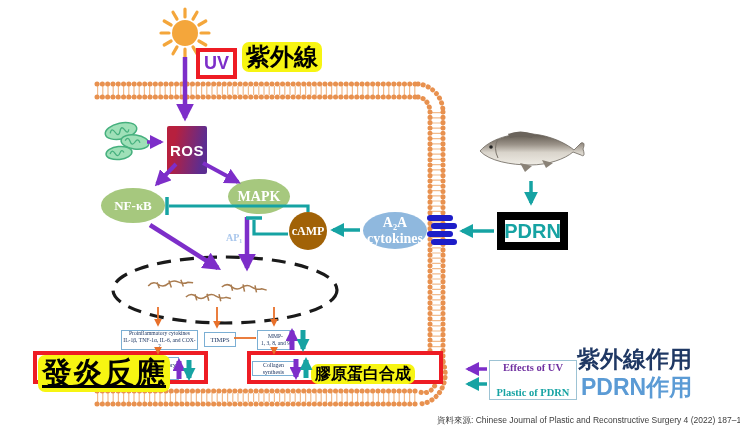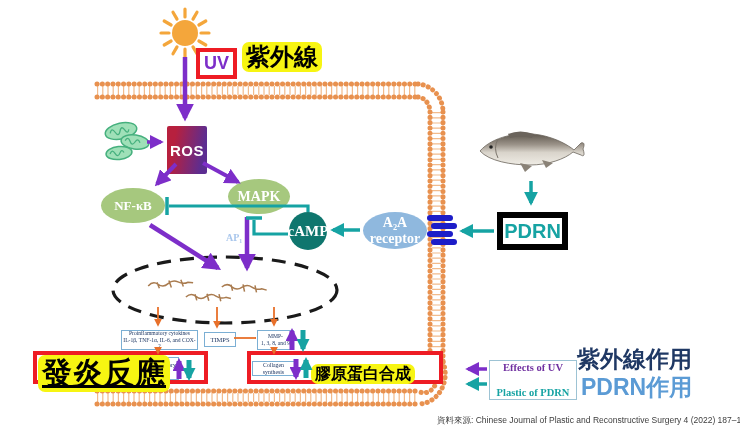--- a/index.html
+++ b/index.html
@@ -21,26 +21,26 @@
         font-family:"Liberation Serif",serif;display:flex;flex-direction:column;
         align-items:center;justify-content:center;text-align:center;line-height:1.2;}
   .redbox{border:4px solid #EE1C24;background:#fff;z-index:2;box-sizing:border-box;}
   #ros-box{left:167px;top:126px;width:40px;height:48px;border-radius:2px;z-index:3;
            background:linear-gradient(100deg,#B7203E 20%,#5C2D91 85%);
            display:flex;align-items:center;justify-content:center;
            color:#fff;font-weight:bold;font-size:15px;letter-spacing:.5px;}
   #uv-box{left:196px;top:48px;width:41px;height:31px;border:4px solid #EE1C24;z-index:3;
           box-sizing:border-box;background:#fff;display:flex;align-items:center;justify-content:center;
           color:#7D2EC9;font-weight:bold;font-size:18px;}
-  #pdrn-box{left:497px;top:212px;width:71px;height:38px;border:6px solid #000000;z-index:3;
+  #pdrn-box{left:497px;top:212px;width:71px;height:38px;border:8px solid #000000;z-index:3;
           box-sizing:border-box;background:#fff;display:flex;align-items:center;justify-content:center;
           color:#16A3A3;font-weight:bold;font-size:20px;}
   #nfkb{left:101px;top:188px;width:64px;height:35px;background:#A6C87E;font-size:13px;}
   #mapk{left:228px;top:179px;width:62px;height:35px;background:#A6C87E;font-size:14px;}
-  #camp{left:289px;top:212px;width:38px;height:38px;background:#0f766e;font-size:15px;}
+  #camp{left:289px;top:212px;width:38px;height:38px;background:#a16207;font-size:12px;}
   #a2a{left:363px;top:212px;width:64px;height:37px;background:#8FB8DE;font-size:14px;line-height:1.1;
        flex-direction:column;}
   #ap1{left:226px;top:232px;color:#A8C6EC;font-family:"Liberation Serif",serif;
        font-weight:bold;font-size:10px;z-index:3;}
   #proinf{left:121px;top:330px;width:75px;height:18px;font-size:5.6px;}
   #timps{left:204px;top:332px;width:30px;height:13px;font-size:6.5px;}
   #mmp{left:257px;top:330px;width:35px;height:18px;font-size:5.6px;}
   #inflresp{left:141px;top:357px;width:36px;height:21px;font-size:5.8px;}
   #collsyn{left:252px;top:361px;width:41px;height:13px;font-size:5.8px;}
   #red-inflam{left:33px;top:351px;width:175px;height:33px;}
@@ -153,21 +153,21 @@
 
   <div class="abs" id="ros-box">
       <span>ROS</span>
     </div>
 
   <div class="abs oval" id="nfkb">NF-κB</div>
   <div class="abs oval" id="mapk">MAPK</div>
   <div class="abs oval" id="camp">cAMP</div>
   <div class="abs oval" id="a2a">
     <span>A₂A</span>
-    <span>receptor</span>
+    <span>cytokines</span>
   </div>
   <div class="abs" id="ap1">AP₁</div>
 
   <div class="abs" id="pdrn-box">
       <span>PDRN</span>
     </div>
 
   <div class="abs sbox" id="proinf">
     <span>Proinflammatory cytokines</span>
     <span>IL-1β, TNF-1α, IL-6, and COX-2</span>

